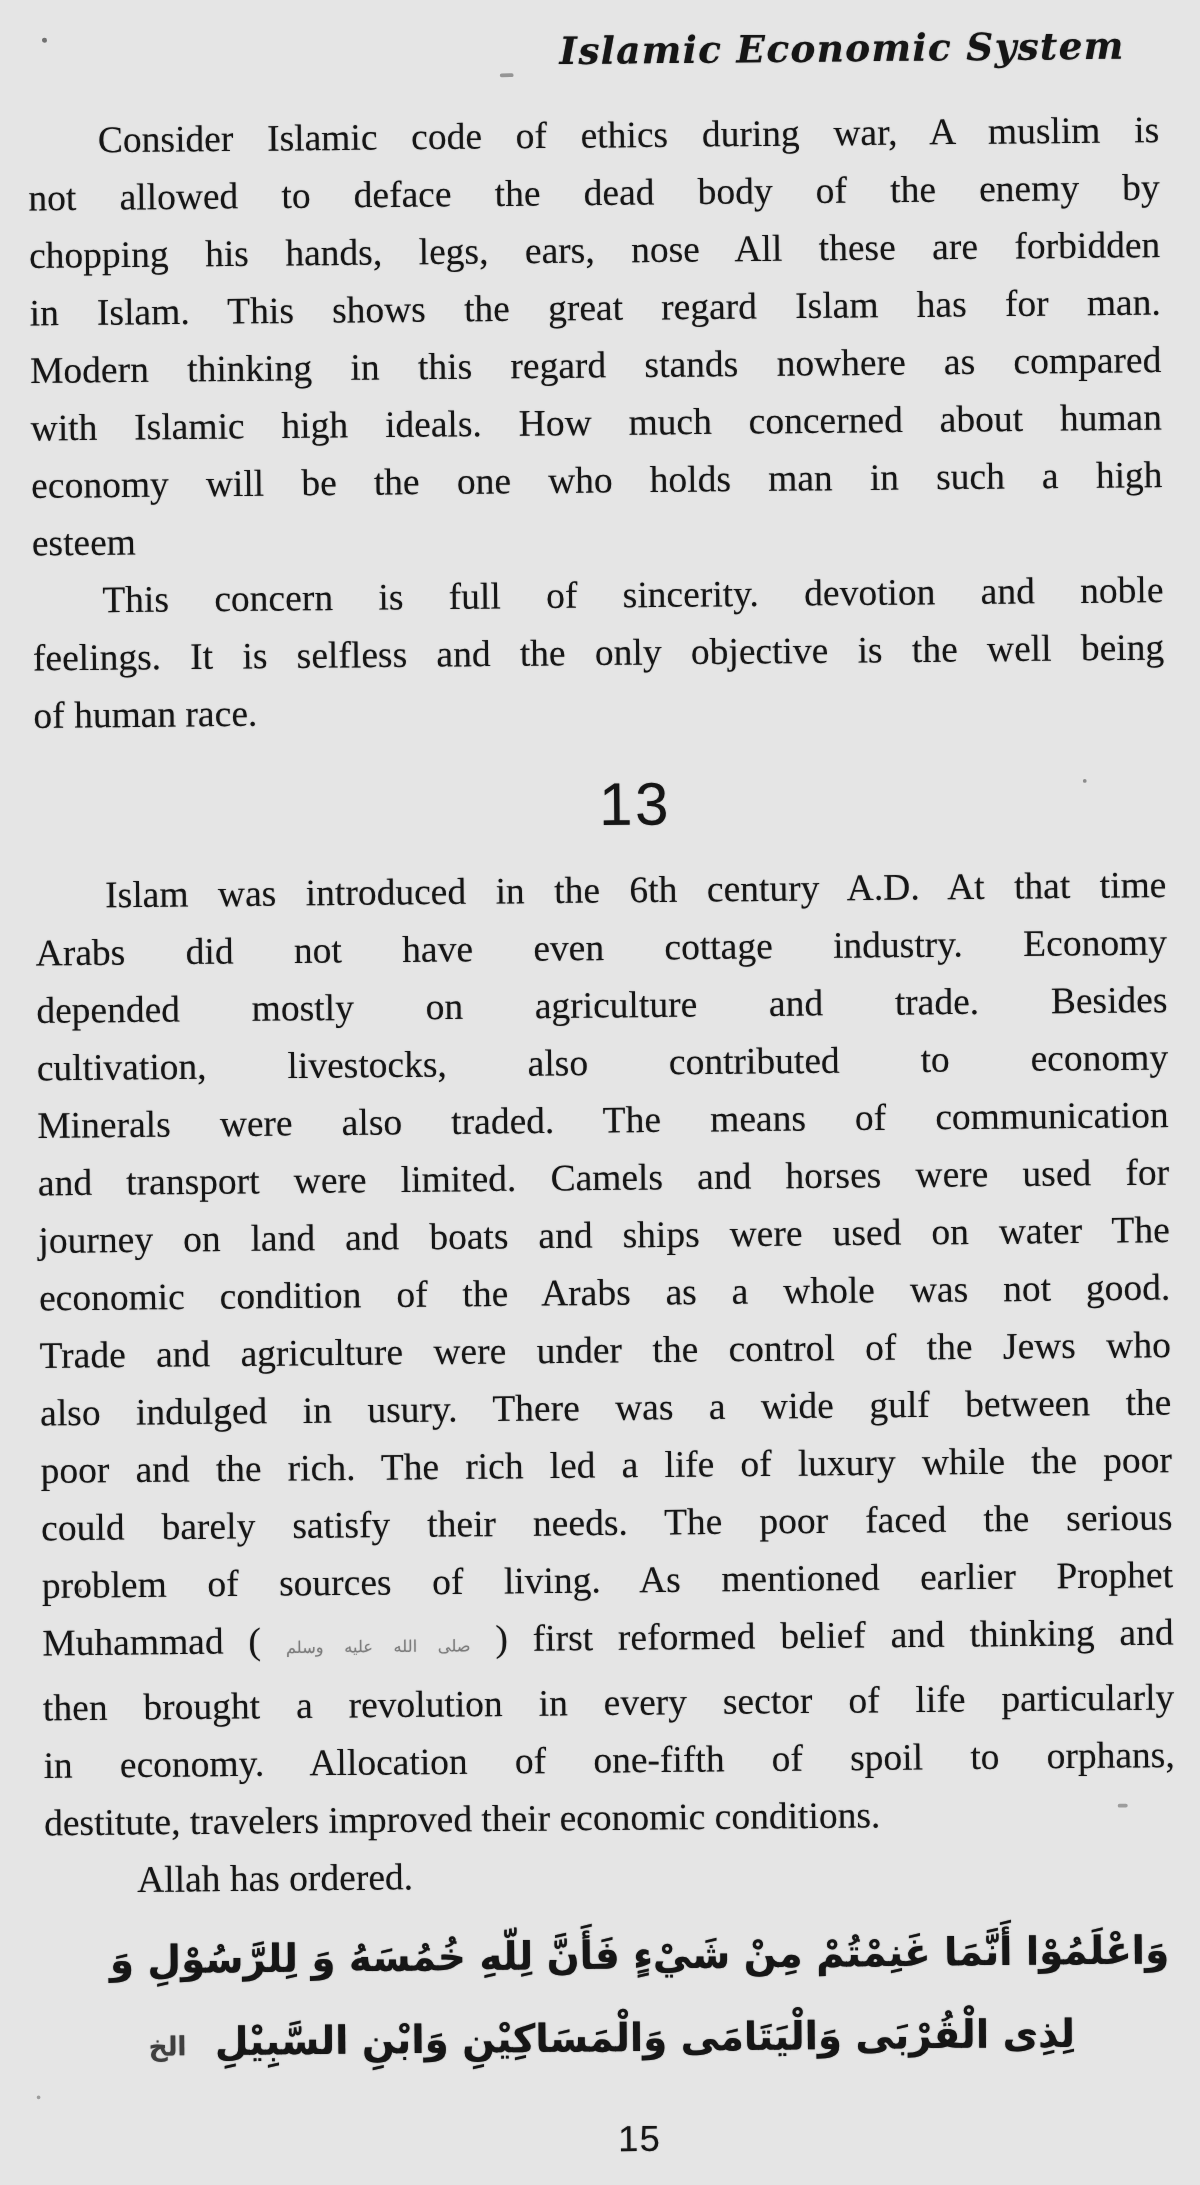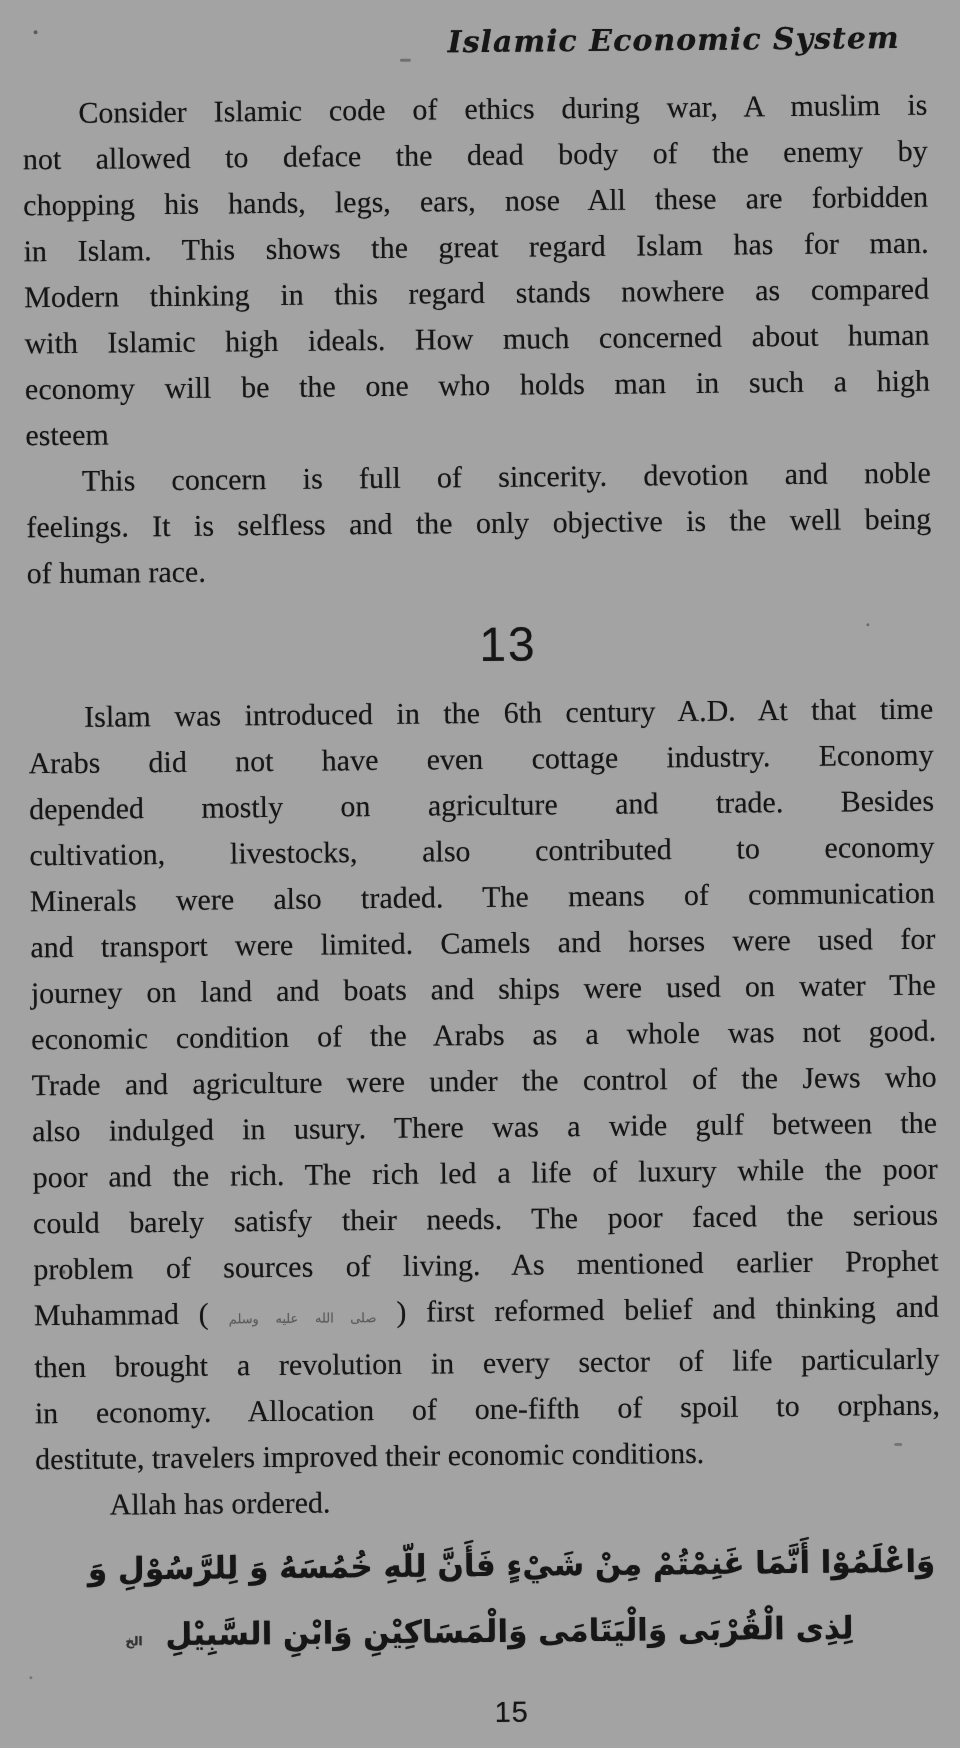--- a/index.html
+++ b/index.html
@@ -4,21 +4,21 @@
 <style>
   html, body {
     margin: 0;
     padding: 0;
     background: #fbfbf8;
   }
   .page {
     position: relative;
     width: 960px;
     height: 1748px;
-    background: #a3a3a3;
+    background: #e5e5e5;
     overflow: hidden;
     font-family: "Liberation Serif", "DejaVu Serif", serif;
     color: #161616;
   }
   .tilt {
     position: absolute;
     inset: 0;
     transform: rotate(-0.55deg);
     transform-origin: 50% 40%;
   }
@@ -69,21 +69,21 @@
   }
   .arabic1 {
     text-align: right;
     margin: 12px 6px 0 0;
   }
   .arabic2 {
     text-align: center;
     margin: 8px 0 0 0;
   }
   .end-mark {
-    font-size: 12px;
+    font-size: 21px;
     opacity: .8;
     margin-right: 12px;
   }
   .pbuh {
     font-family: "DejaVu Sans", sans-serif;
     font-size: 13px;
     font-weight: normal;
     opacity: .5;
     letter-spacing: -1px;
   }

